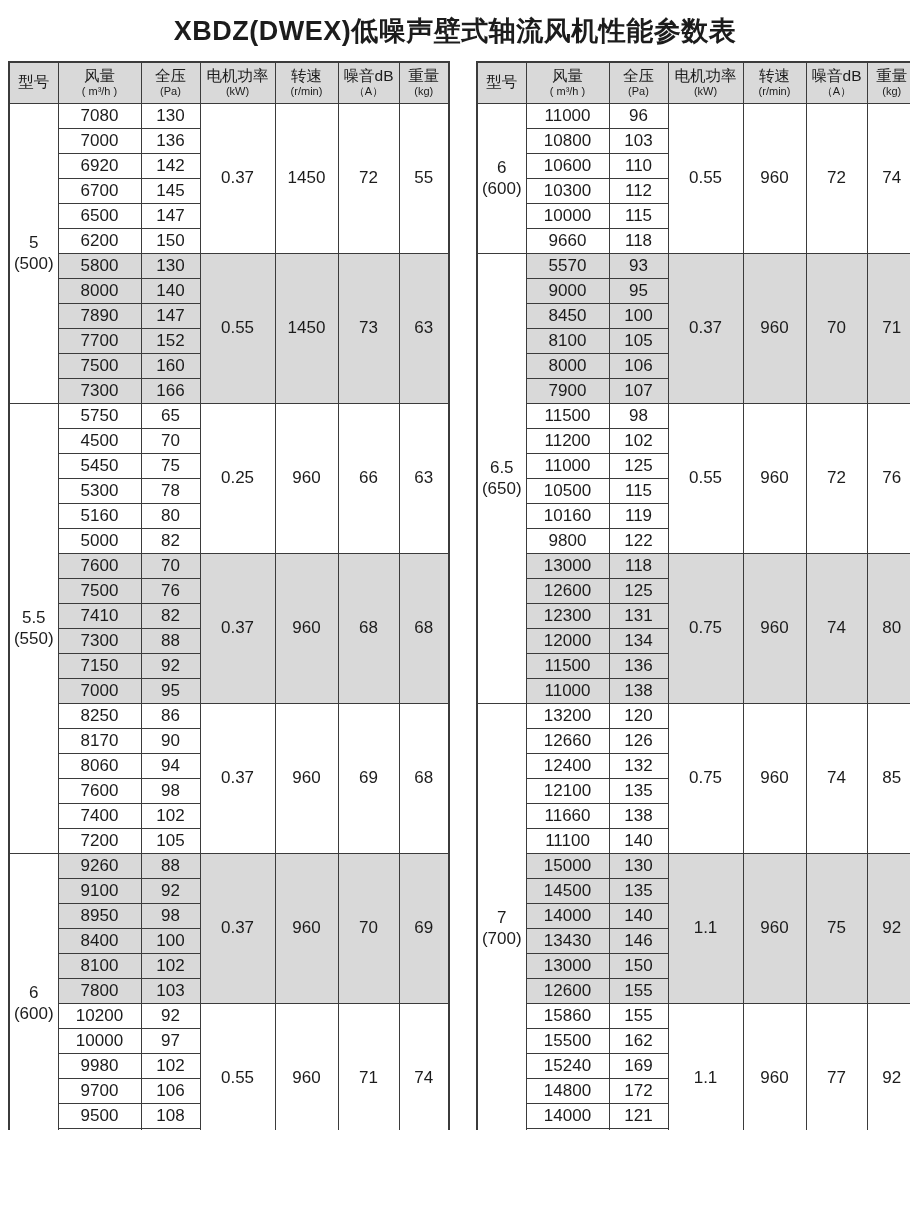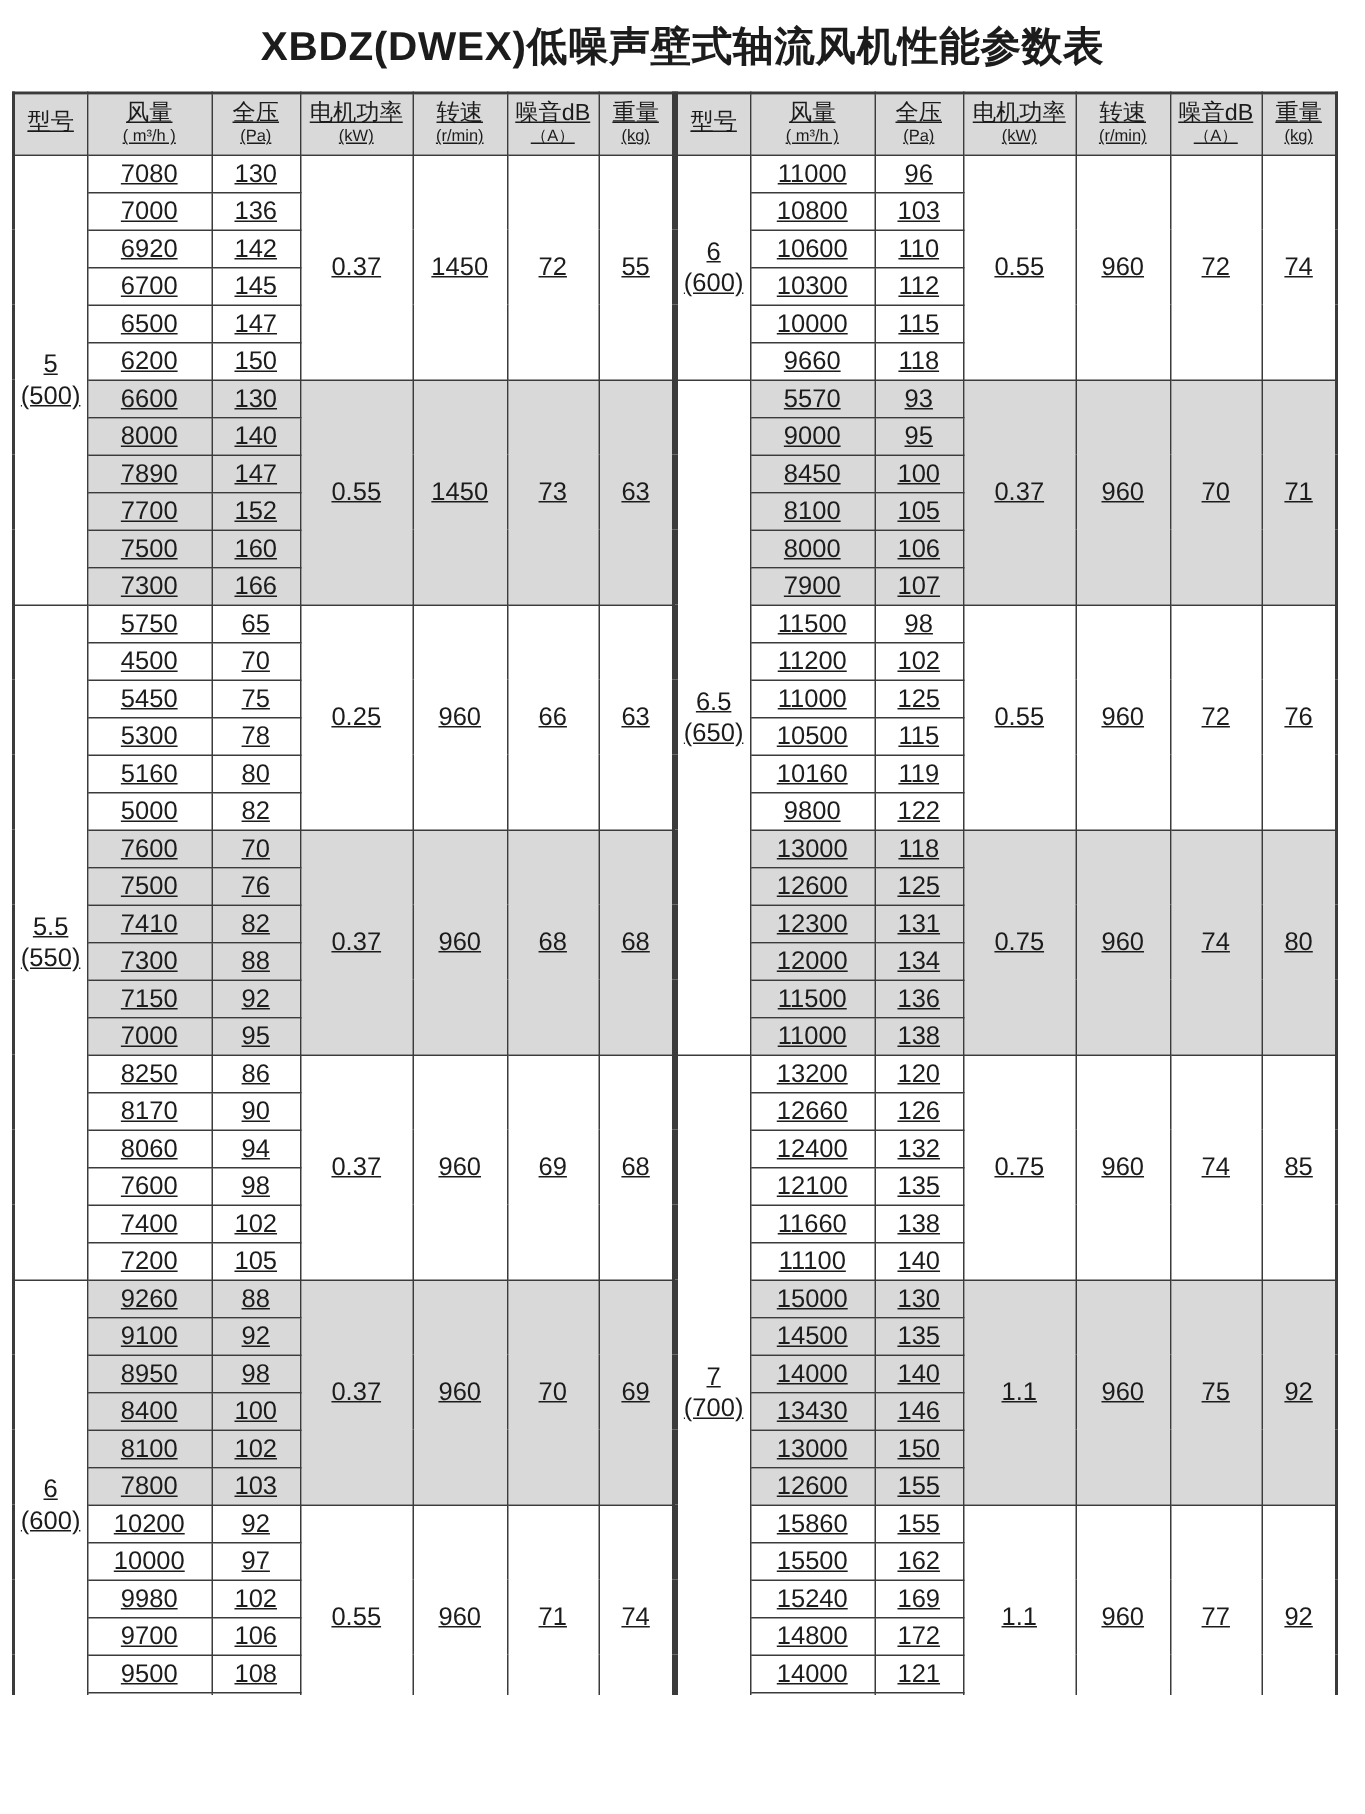--- a/index.html
+++ b/index.html
@@ -21,24 +21,23 @@
   .title{
     text-align:center;
     font-size:27px;
     font-weight:bold;
     letter-spacing:0.5px;
     margin:0;
     padding:13px 0 12px 0;
   }
   .tables{
     display:flex;
-    gap:0;
+    gap:26px;
     padding:0 8px;
     align-items:center;
-    text-decoration:underline;
   }
   table.fan-table{
     border-collapse:collapse;
     table-layout:fixed;
     width:440px;
     border:2px solid var(--border);
   }
   table.fan-table th,
   table.fan-table td{
     border:1px solid var(--border);
@@ -122,21 +121,21 @@
           </tr>
           <tr>
             <td>6500</td>
             <td>147</td>
           </tr>
           <tr>
             <td>6200</td>
             <td>150</td>
           </tr>
           <tr>
-            <td class="shaded">6600</td>
+            <td class="shaded">5800</td>
             <td class="shaded">130</td>
             <td class="shaded" rowspan="6">0.55</td>
             <td class="shaded" rowspan="6">1450</td>
             <td class="shaded" rowspan="6">73</td>
             <td class="shaded" rowspan="6">63</td>
           </tr>
           <tr>
             <td class="shaded">8000</td>
             <td class="shaded">140</td>
           </tr>

